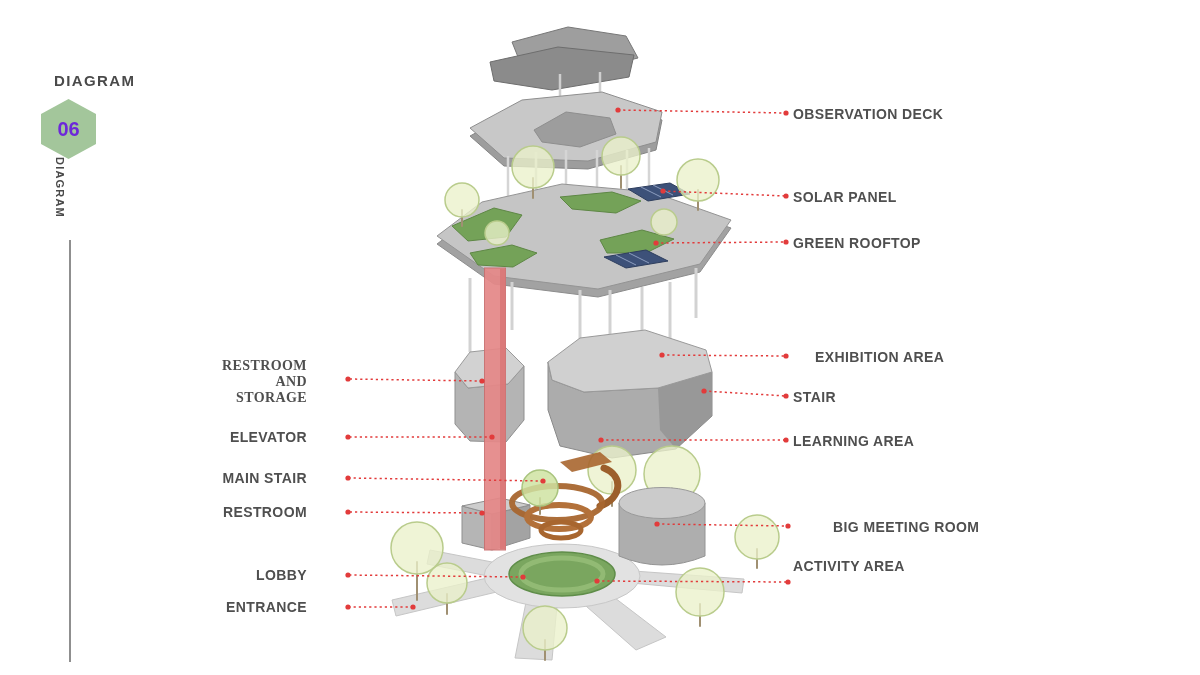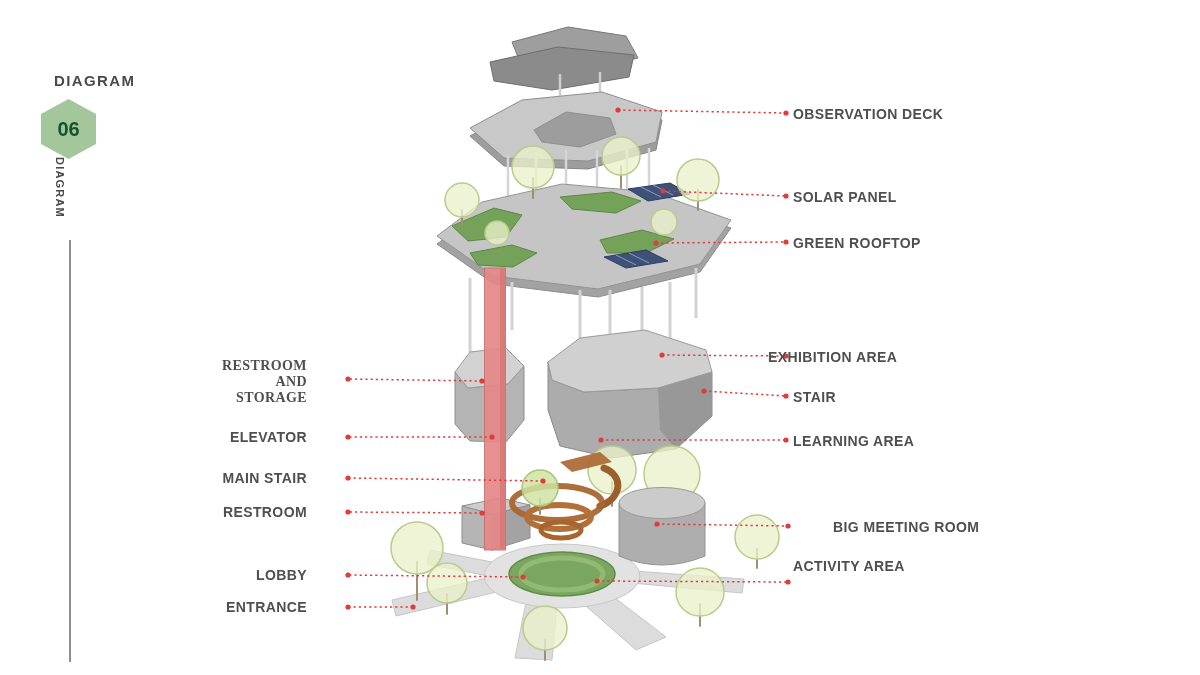--- a/index.html
+++ b/index.html
@@ -1,21 +1,21 @@
 <!DOCTYPE html>
 <html><head>
 <meta charset="utf-8">
 <style>
   html,body{margin:0;padding:0;background:#ffffff;}
   body{font-family:"Liberation Sans",sans-serif;}
   .canvas{position:relative;width:1170px;height:675px;background:#ffffff;overflow:hidden;}
   .title{position:absolute;left:54px;top:72px;font-size:15px;font-weight:700;color:#4a4a4a;letter-spacing:1.4px;}
   .hex{position:absolute;left:41px;top:99px;width:55px;height:60px;background:#a3c69b;
        clip-path:polygon(50% 0,100% 25%,100% 75%,50% 100%,0 75%,0 25%);
-       display:flex;align-items:center;justify-content:center;color:#14532d;font-size:20px;font-weight:700;}
+       display:flex;align-items:center;justify-content:center;color:#6d28d9;font-size:20px;font-weight:700;}
   .vtitle{position:absolute;left:54px;top:157px;font-size:11px;font-weight:700;color:#4a4a4a;
           letter-spacing:1.2px;writing-mode:vertical-rl;}
   .vline{position:absolute;left:69px;top:240px;width:2px;height:422px;background:#8f8f8f;}
   .lbl{position:absolute;font-size:14px;font-weight:700;color:#4f4f4f;letter-spacing:.4px;
        line-height:16px;white-space:nowrap;}
   .lbl.left{text-align:right;}
   .lbl.wrap{white-space:normal;width:86px;font-family:Liberation Serif, serif;}
   svg.model{position:absolute;left:0;top:0;}
   .leader{stroke:#e23b3b;stroke-width:1.5;stroke-dasharray:2.2 3;fill:none;}
   .ldot{fill:#e23b3b;}
@@ -210,21 +210,21 @@
         <circle class="ldot" cx="348" cy="575" r="2.6"></circle>
       <line class="leader" x1="413" y1="607" x2="348" y2="607"></line>
         <circle class="ldot" cx="413" cy="607" r="2.6"></circle>
         <circle class="ldot" cx="348" cy="607" r="2.6"></circle>
     </g>
   </svg>
 
   <div class="lbl" style="left:793px;top:106px">OBSERVATION DECK</div>
   <div class="lbl" style="left:793px;top:189px">SOLAR PANEL</div>
   <div class="lbl" style="left:793px;top:235px">GREEN ROOFTOP</div>
-  <div class="lbl" style="left:768px;top:349px">EXHIBITION AREA</div>
+  <div class="lbl" style="left:815px;top:349px">EXHIBITION AREA</div>
   <div class="lbl" style="left:793px;top:389px">STAIR</div>
   <div class="lbl" style="left:793px;top:433px">LEARNING AREA</div>
   <div class="lbl" style="left:833px;top:519px">BIG MEETING ROOM</div>
   <div class="lbl" style="left:793px;top:558px">ACTIVITY AREA</div>
 
   <div class="lbl left wrap" style="right:863px;top:358px">RESTROOM AND STORAGE</div>
   <div class="lbl left" style="right:863px;top:429px">ELEVATOR</div>
   <div class="lbl left" style="right:863px;top:470px">MAIN STAIR</div>
   <div class="lbl left" style="right:863px;top:504px">RESTROOM</div>
   <div class="lbl left" style="right:863px;top:567px">LOBBY</div>

